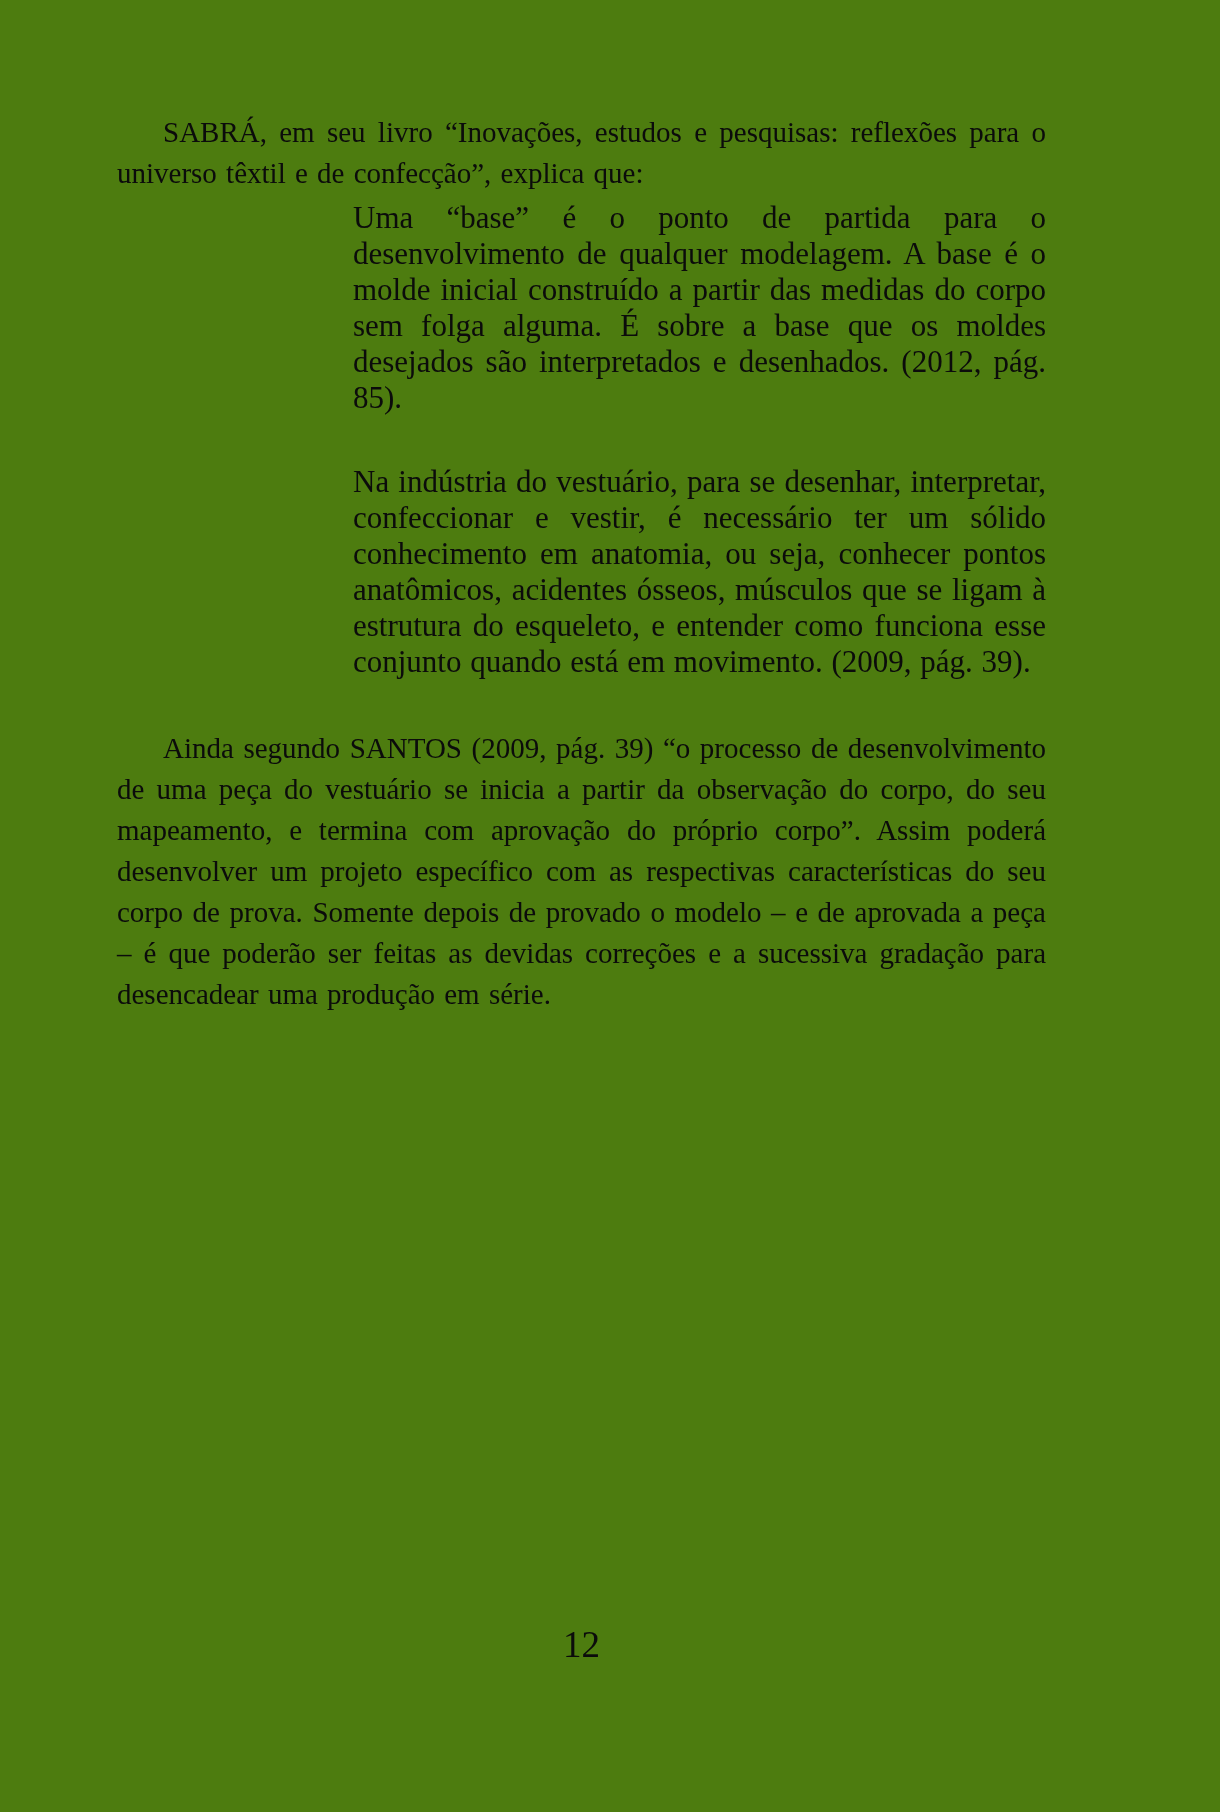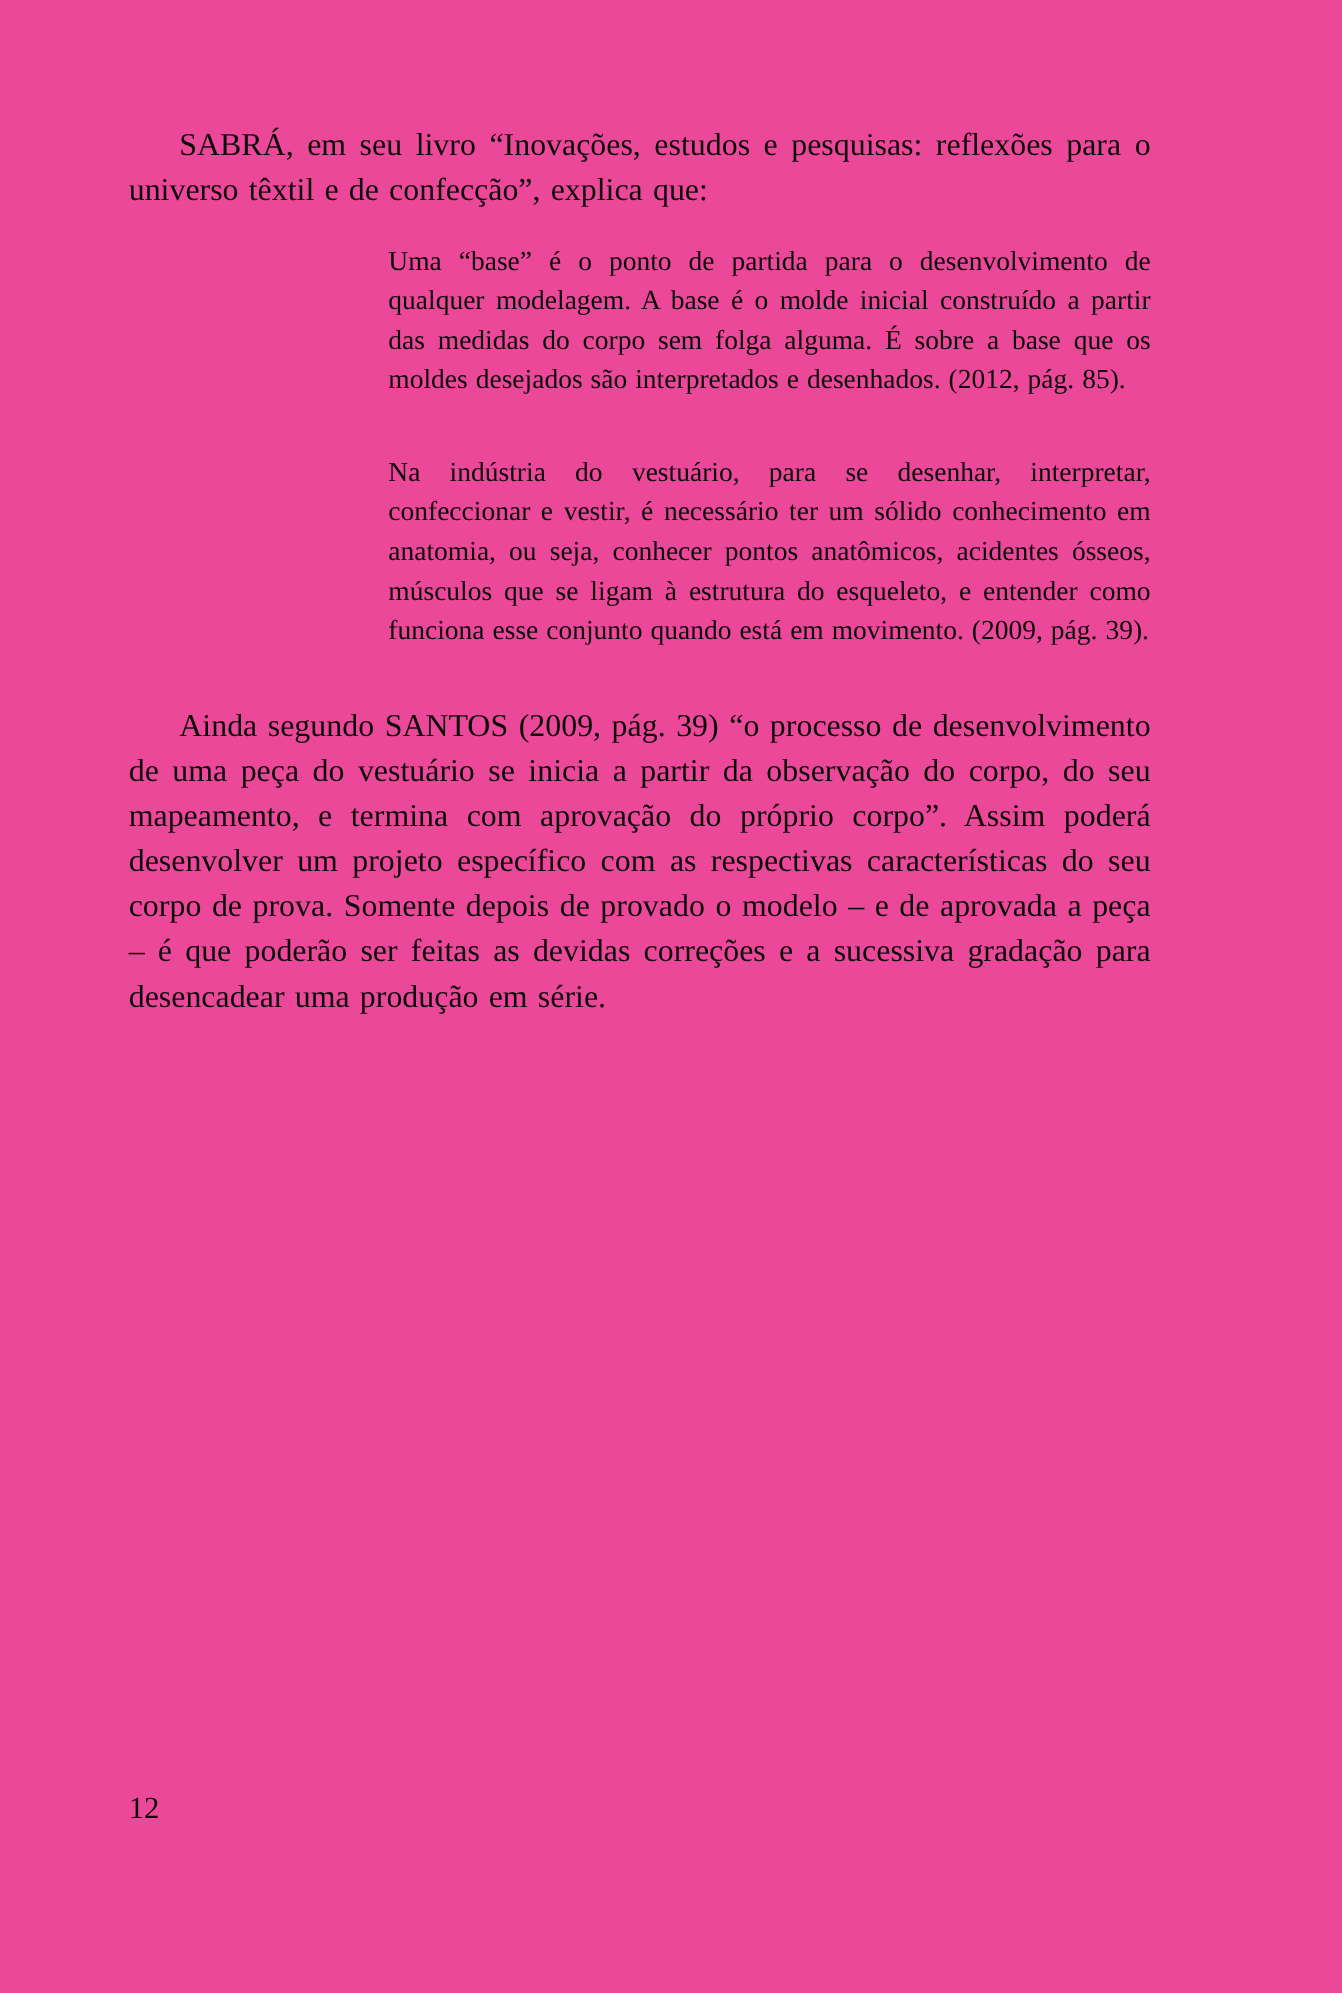--- a/index.html
+++ b/index.html
@@ -4,50 +4,50 @@
 <style>
   html, body {
     margin: 0;
     padding: 0;
     background: #ffffff;
   }
   .page {
     position: relative;
     width: 1220px;
     height: 1812px;
-    background: #ec4899;
+    background: #4d7c0f;
     color: #0b0b0b;
     font-family: "Liberation Serif", "DejaVu Serif", serif;
     overflow: hidden;
     box-sizing: border-box;
     padding: 112px 174px 0 117px;
   }
   .para {
     margin: 0;
     font-size: 29px;
     line-height: 41px;
     text-align: justify;
     text-indent: 46px;
     word-spacing: 2px;
   }
   .quote {
-    margin: 26px 0 48px 236px;
-    font-size: 25px;
+    margin: 6px 0 48px 236px;
+    font-size: 31px;
     line-height: 36px;
     text-align: justify;
     text-indent: 0;
     word-spacing: 1px;
   }
   .page-number {
     position: absolute;
     left: 117px;
     right: 174px;
     top: 1628px;
-    text-align: left;
-    font-size: 28px;
+    text-align: center;
+    font-size: 37px;
     line-height: 34px;
   }
 </style>
 </head>
 <body>
 
 <div class="page">
   <p class="para">SABRÁ, em seu livro “Inovações, estudos e pesquisas: reflexões para o universo têxtil e de confecção”, explica que:</p>
 
   <p class="quote">Uma “base” é o ponto de partida para o desenvolvimento de qualquer modelagem. A base é o molde inicial construído a partir das medidas do corpo sem folga alguma. É sobre a base que os moldes desejados são interpretados e desenhados. (2012, pág. 85).</p>

